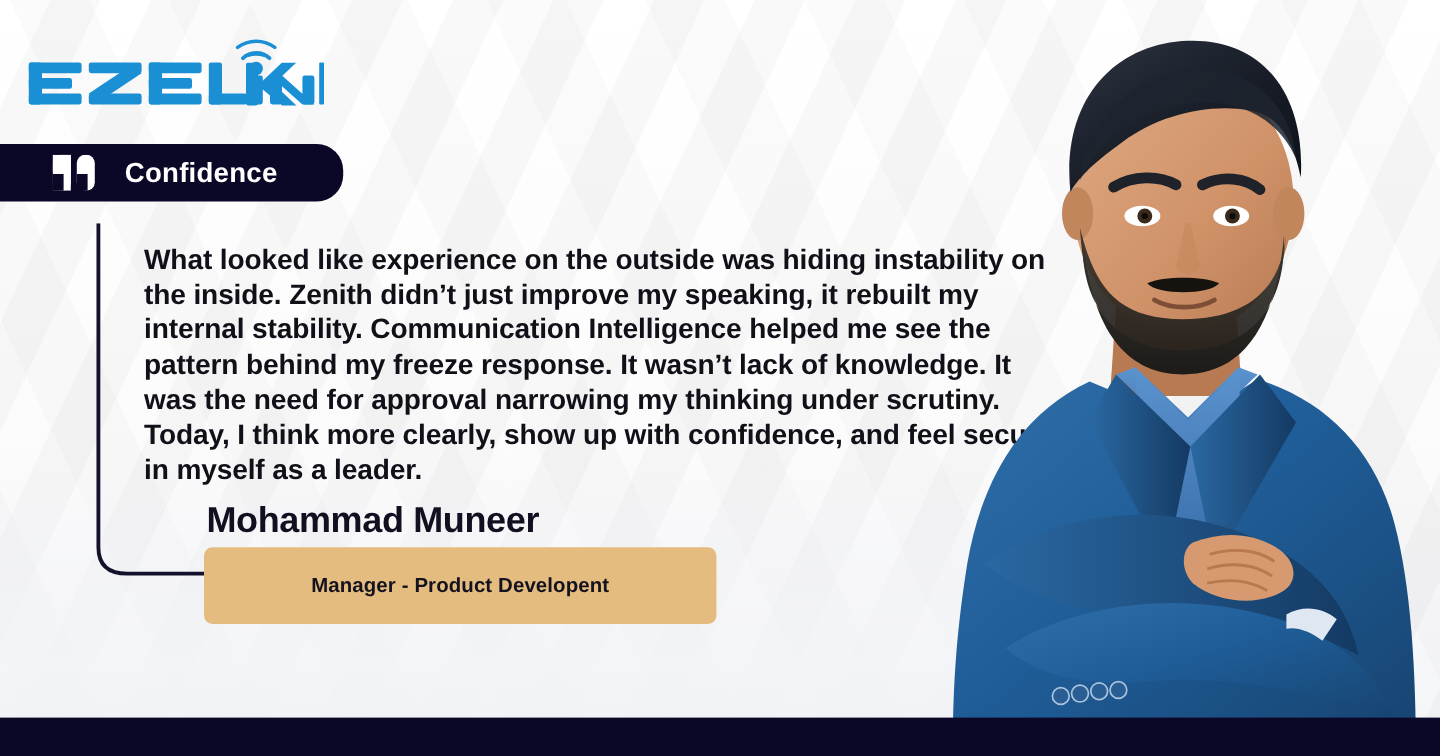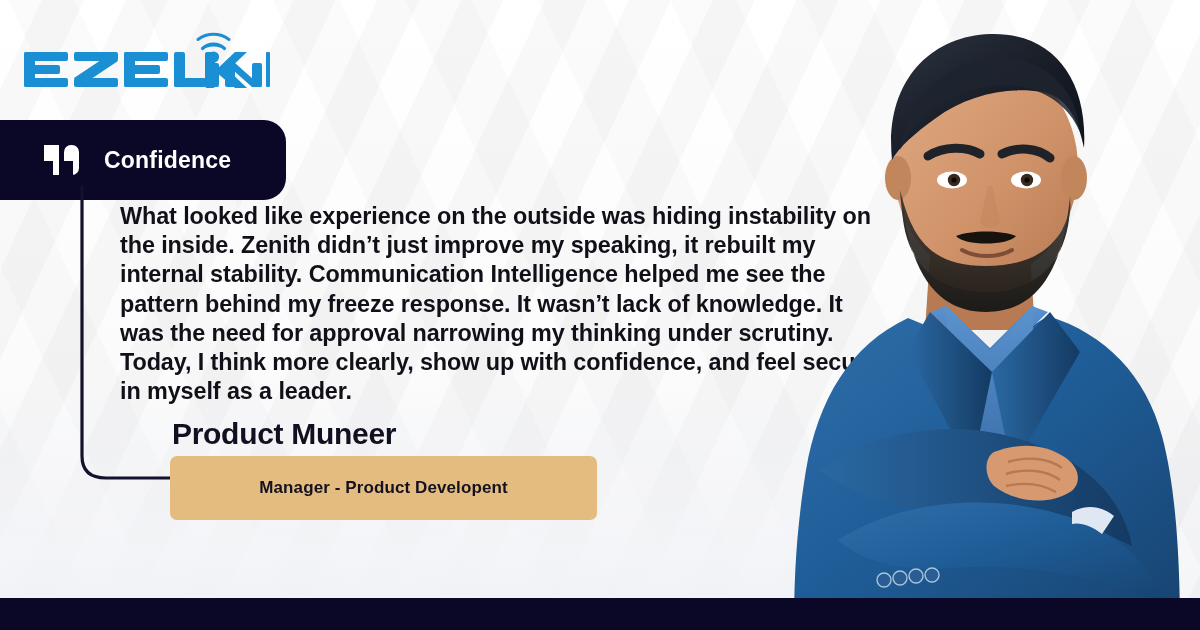--- a/index.html
+++ b/index.html
@@ -37,21 +37,21 @@
     background:linear-gradient(180deg, rgba(255,255,255,0) 0%, rgba(244,245,248,.85) 70%, rgba(240,241,245,.95) 100%);
   }
 
   
   .logo { position:absolute; left:22px; top:30px; width:250px; height:70px; }
   .logo svg { display:block; }
 
   
   .tag-badge {
     position:absolute; left:0; top:120px;
-    width:286px; height:80px;
+    width:286px; height:48px;
     background:#0a0826;
     border-radius:0 22px 22px 0;
     display:flex; align-items:center; gap:22px;
     padding-left:44px;
   }
   .tag-quote { width:38px; height:30px; flex:0 0 auto; }
   .tag-label {
     color:#ffffff; font-size:23px; font-weight:700; letter-spacing:.2px;
     white-space:nowrap;
   }
@@ -165,21 +165,21 @@
     </svg>
     <span class="tag-label">Confidence</span>
   </div>
 
   <svg class="bracket" viewBox="0 0 120 300" xmlns="http://www.w3.org/2000/svg">
     <path d="M2 0 L2 270 Q2 292 26 292 L120 292" fill="none" stroke="#13112b" stroke-width="3.2"></path>
   </svg>
 
   <p class="quote-text">What looked like experience on the outside was hiding instability on the inside. Zenith didn’t just improve my speaking, it rebuilt my internal stability. Communication Intelligence helped me see the pattern behind my freeze response. It wasn’t lack of knowledge. It was the need for approval narrowing my thinking under scrutiny. Today, I think more clearly, show up with confidence, and feel secure in myself as a leader.</p>
 
-  <div class="author-name">Product Muneer</div>
+  <div class="author-name">Mohammad Muneer</div>
 
   <div class="role-box">
     <div class="role-title">Manager - Product Developent</div>
   </div>
 
   <div class="portrait">
     <svg width="420" height="630" viewBox="0 0 420 630" xmlns="http://www.w3.org/2000/svg">
       <defs>
         <linearGradient id="suitG" x1="0" y1="0" x2="1" y2="1">
           <stop offset="0%" stop-color="#2f6fa8"></stop>

